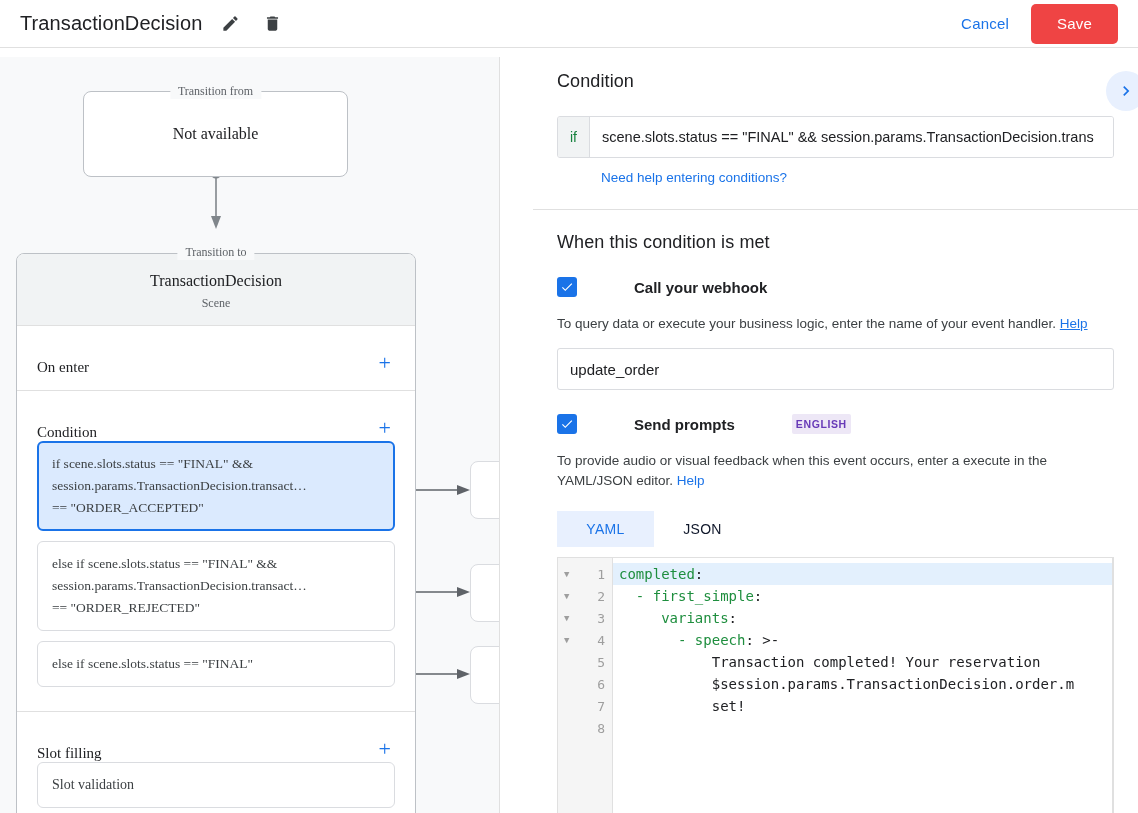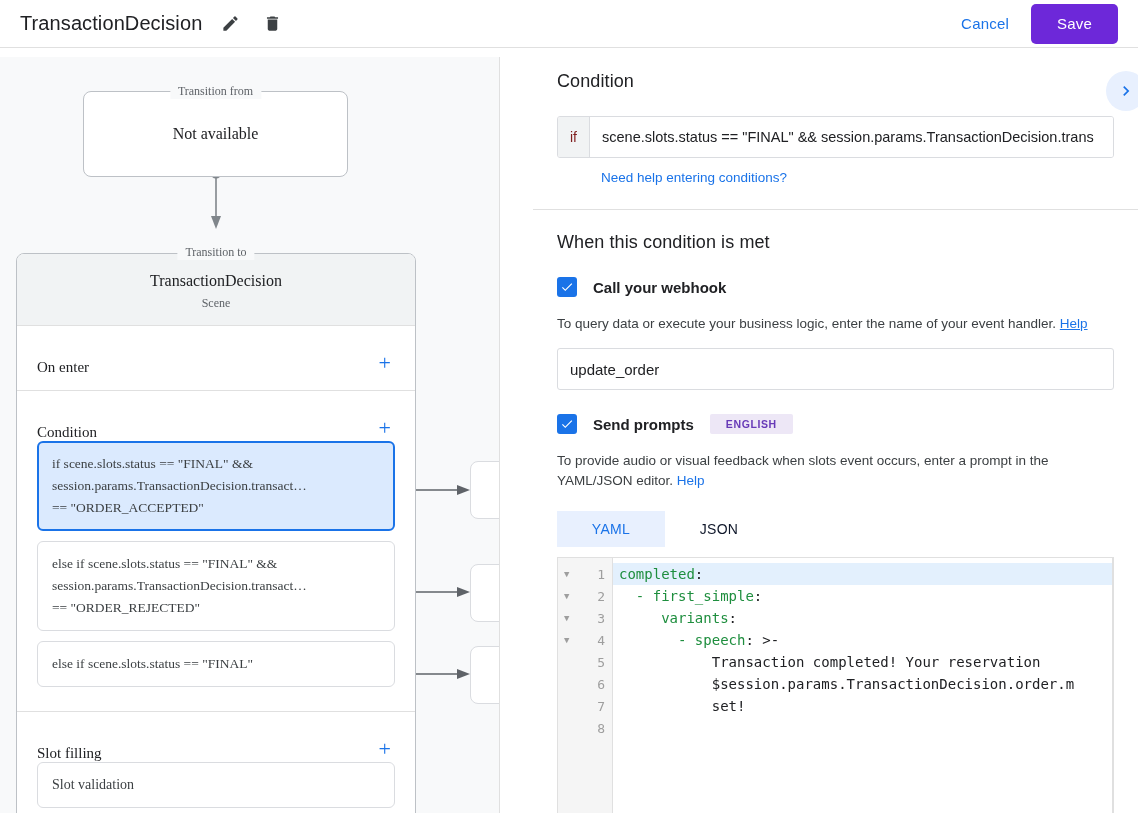--- a/index.html
+++ b/index.html
@@ -39,21 +39,21 @@
     color: #1a73e8;
     font-size: 15px;
     background: transparent;
     border: none;
     padding: 8px 14px;
     cursor: pointer;
     font-family: inherit;
     letter-spacing: .2px;
   }
   #save-button {
-    background: #6d28d9;
+    background: #ef4444;
     color: #ffffff;
     font-size: 15px;
     border: none;
     border-radius: 5px;
     padding: 0 26px;
     height: 40px;
     margin-left: 8px;
     margin-right: 20px;
     cursor: pointer;
     font-family: inherit;
@@ -192,55 +192,55 @@
     border: 1px solid #dadce0;
     border-radius: 3px;
     height: 42px;
     overflow: hidden;
   }
   #if-label {
     width: 32px; flex: 0 0 32px;
     background: #f1f3f4;
     border-right: 1px solid #dadce0;
     display: flex; align-items: center; justify-content: center;
-    font-size: 14px; color: #7f1d1d;
+    font-size: 14px; color: #15803d;
   }
   #condition-input {
     flex: 1; border: none; outline: none;
     font-size: 14.5px; color: #202124;
     padding: 0 12px;
     font-family: inherit;
     background: #ffffff;
   }
   #cond-help-link {
     display: inline-block;
     margin-top: 12px; margin-bottom: 24px;
     font-size: 13.5px; color: #1a73e8;
     text-decoration: none; cursor: pointer; margin-left: 44px;
   }
   #cond-divider { border-top: 1px solid #e0e0e0; }
 
   #met-section { padding: 22px 24px 0 24px; }
   #met-heading { font-size: 18px; color: #202124; letter-spacing: .1px; }
 
-  .check-row { display: flex; align-items: center; margin-top: 24px; }
+  .check-row { display: flex; align-items: center; margin-top: 24px; gap: 41px; }
   .checkbox {
     width: 20px; height: 20px; border-radius: 3px;
     background: #1a73e8;
     display: flex; align-items: center; justify-content: center;
     cursor: pointer; flex: 0 0 20px;
   }
   .check-label {
     margin-left: 16px; font-size: 15px; color: #202124; font-weight: bold;
   }
   .badge {
     margin-left: 16px;
     background: #ede7f6; color: #673ab7;
     font-size: 10.5px; letter-spacing: .6px;
-    padding: 4px 16px; border-radius: 2px;
+    padding: 4px 4px; border-radius: 2px;
     font-weight: bold;
   }
   .helper-text {
     margin-top: 17px;
     font-size: 13.5px; color: #3c4043; line-height: 20px;
   }
   .helper-text a { color: #1a73e8; text-decoration: underline; cursor: pointer; }
   .helper-text a.plain { text-decoration: none; }
 
   #webhook-input {
@@ -248,21 +248,21 @@
     width: 100%; height: 42px;
     border: 1px solid #dadce0; border-radius: 3px;
     font-size: 15px; color: #202124;
     padding: 0 12px;
     outline: none;
     font-family: inherit;
   }
 
   #editor-tabs { display: flex; margin-top: 20px; }
   .edtab {
-    width: 108px; height: 36px;
+    width: 97px; height: 36px;
     display: flex; align-items: center; justify-content: center;
     font-size: 14px; letter-spacing: .3px;
     cursor: pointer;
   }
   .edtab.active { background: #e8f0fe; color: #1a73e8; }
   .edtab.inactive { color: #0f172a; }
 
   #code-editor {
     margin-top: 10px;
     display: flex;
@@ -458,21 +458,21 @@
       <span class="checkbox">
         <svg width="14" height="14" viewBox="0 0 24 24" aria-hidden="true">
           <path fill="#ffffff" d="M9 16.17 4.83 12l-1.42 1.41L9 19 21 7l-1.41-1.41z"></path>
         </svg>
       </span>
       <span class="check-label">Send prompts</span>
       <span class="badge">ENGLISH</span>
     </div>
 
     <div class="helper-text" style="max-width:566px">
-      <span>To provide audio or visual feedback when slots event occurs, enter a prompt in the YAML/JSON editor. </span><a class="plain">Help</a>
+      <span>To provide audio or visual feedback when this event occurs, enter a execute in the YAML/JSON editor. </span><a class="plain">Help</a>
     </div>
 
     <div id="editor-tabs">
       <div class="edtab active">YAML</div>
       <div class="edtab inactive">JSON</div>
     </div>
 
     <div id="code-editor">
       <div id="gutter">
           <div class="gutter-row">

